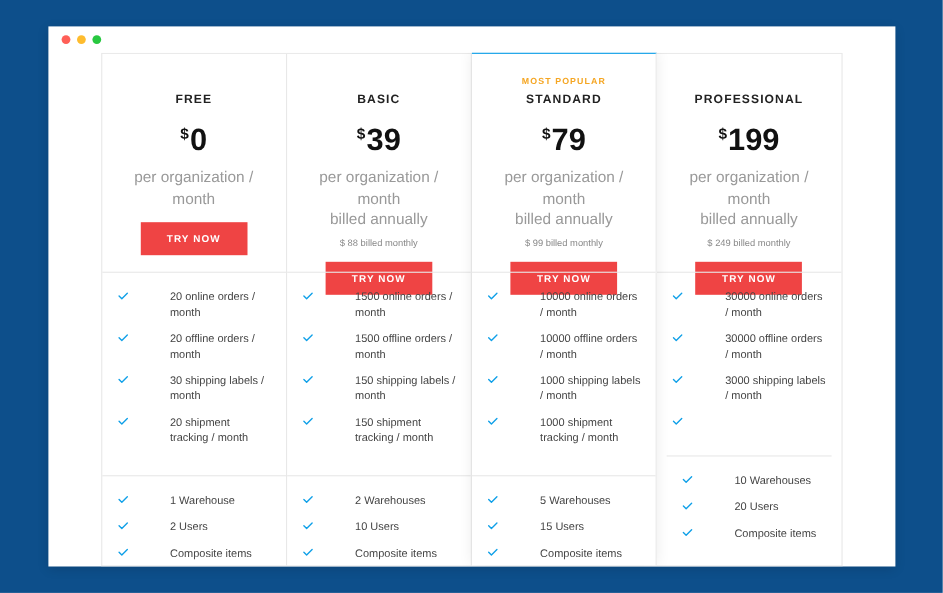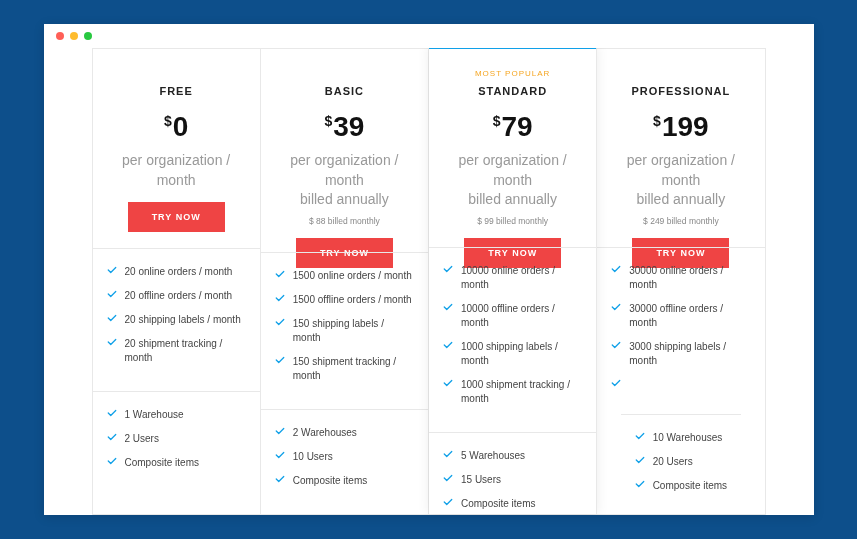--- a/index.html
+++ b/index.html
@@ -61,21 +61,21 @@
     }
 
     .plan-header {
       text-align: center;
       padding: 20px 10px 16px;
     }
     .badge {
       font-size: 8px;
       letter-spacing: 1px;
       color: #f5a623;
-      font-weight: 400;
+      font-weight: 700;
       text-transform: uppercase;
       margin-bottom: 6px;
       height: 10px;
     }
     .plan-name {
       font-size: 11px;
       font-weight: 700;
       letter-spacing: 1px;
       color: #222;
       margin-bottom: 14px;
@@ -123,20 +123,21 @@
       padding: 16px 14px;
     }
     .features ul { list-style: none; }
     .features li {
       display: flex;
       align-items: flex-start;
       font-size: 10px;
       color: #444;
       margin-bottom: 10px;
       line-height: 1.4;
+      gap: 30px;
     }
     .check {
       color: #10a0e8;
       margin-right: 8px;
       flex-shrink: 0;
       width: 10px;
       height: 10px;
     }
     .check svg { width: 10px; height: 10px; display: block; }
   </style>
@@ -173,21 +174,21 @@
                   </svg>
                 </span>
                 <span>20 offline orders / month</span>
               </li>
               <li>
                 <span class="check">
                   <svg viewBox="0 0 16 16" fill="none" stroke="#10a0e8" stroke-width="2" stroke-linecap="round" stroke-linejoin="round">
                     <polyline points="2,8 6,12 14,4"></polyline>
                   </svg>
                 </span>
-                <span>20 shipping labels / month</span>
+                <span>30 shipping labels / month</span>
               </li>
               <li>
                 <span class="check">
                   <svg viewBox="0 0 16 16" fill="none" stroke="#10a0e8" stroke-width="2" stroke-linecap="round" stroke-linejoin="round">
                     <polyline points="2,8 6,12 14,4"></polyline>
                   </svg>
                 </span>
                 <span>20 shipment tracking / month</span>
               </li>
             </ul>

